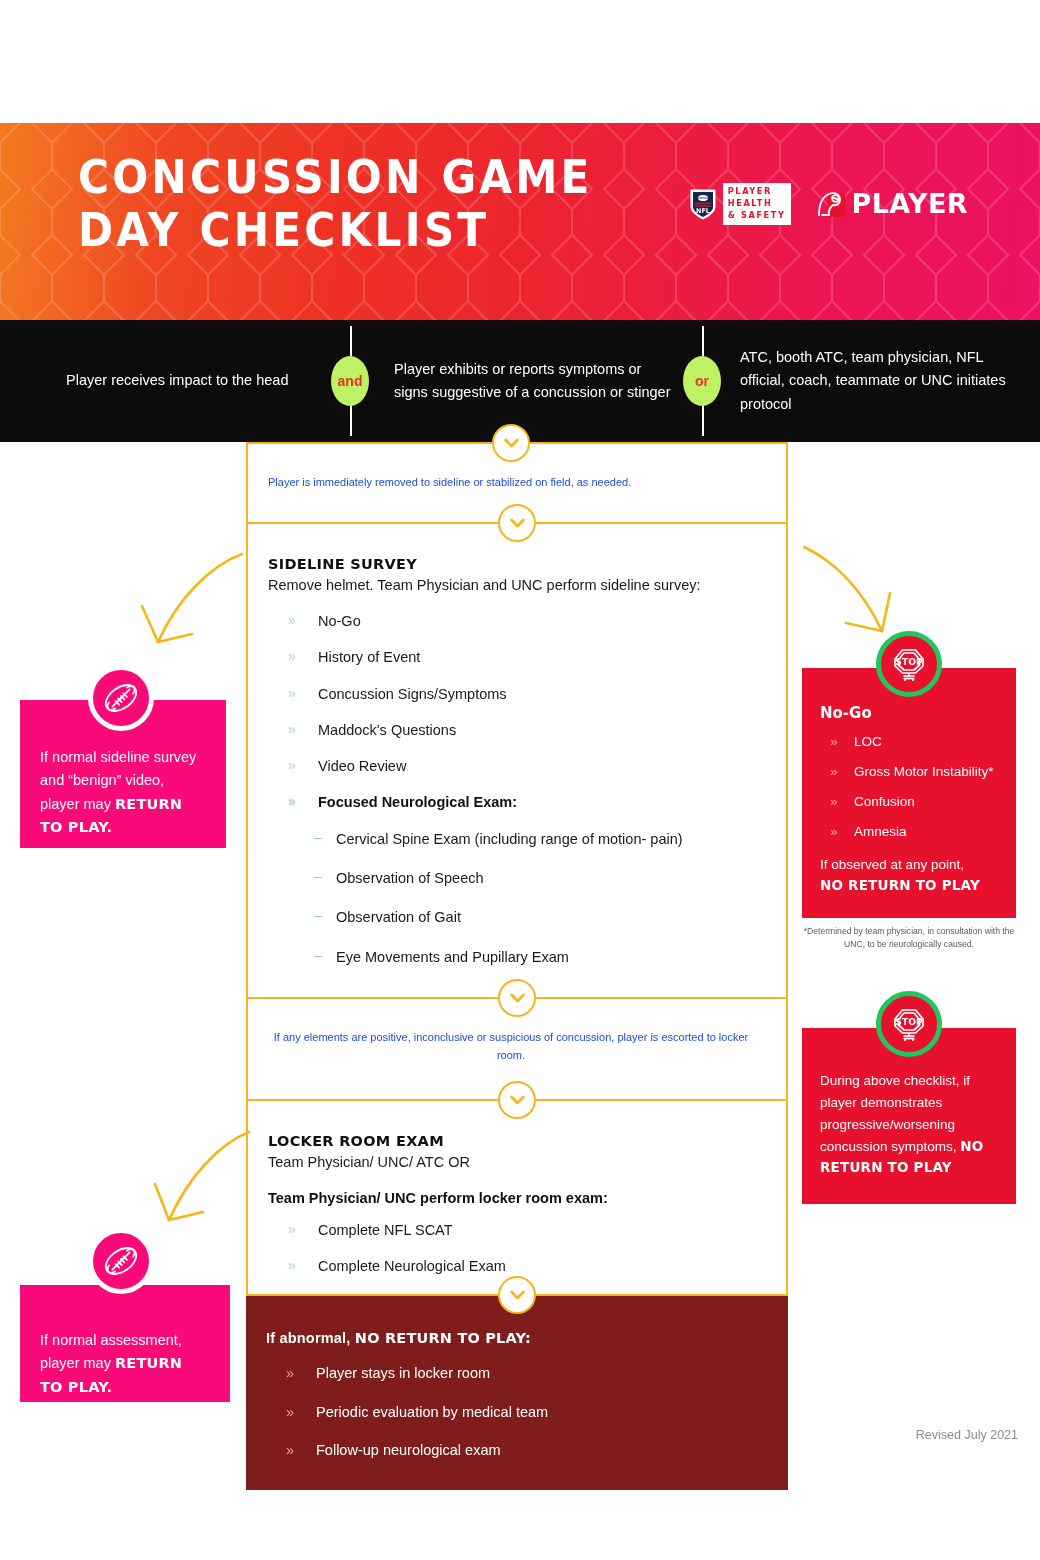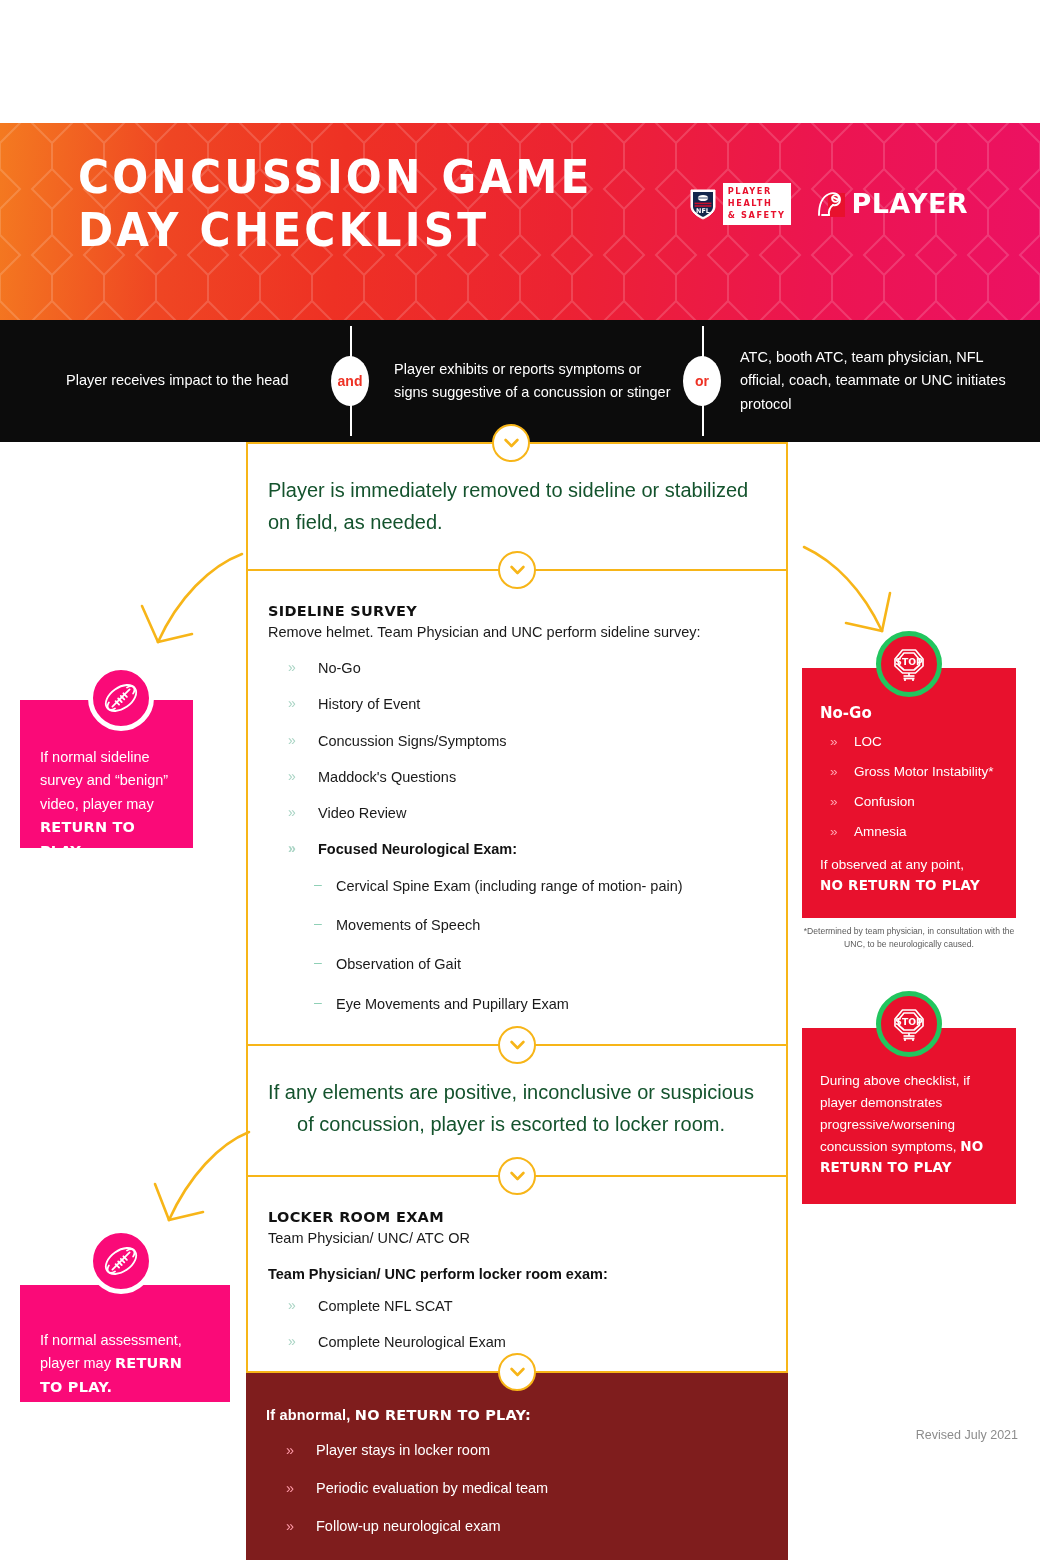--- a/index.html
+++ b/index.html
@@ -53,35 +53,35 @@
   }
   .tc1 { width:350px; padding-left:66px; padding-right:34px; }
   .tc2 { width:352px; padding-left:44px; padding-right:28px; }
   .tc3 { width:338px; padding-left:38px; padding-right:28px; }
   .trig-divider {
     position:absolute; top:6px; bottom:6px; width:2px; background:#fff;
   }
   .d1 { left:350px; } .d2 { left:702px; }
   .pill {
     position:absolute; top:50%; transform:translate(-50%,-50%);
-    width:38px; height:50px; border-radius:50%; background:#ffffff;
+    width:38px; height:50px; border-radius:50%; background:#bef264;
     display:flex; align-items:center; justify-content:center;
     color:#EE3124; font-size:14px; font-weight:600; z-index:3;
   }
   .p1 { left:350px; } .p2 { left:702px; }
 
   
   .flow { position:absolute; left:246px; top:442px; width:542px; }
   .fbox {
     position:relative; border:2px solid #F7B518; border-top:none;
     background:#fff;
   }
   .fbox.first { border-top:2px solid #F7B518; }
   .fbox-inner { padding:26px 22px 26px 20px; }
-  .flow-text { font-size:20px; color:#14532d; line-height:1.62; }
+  .flow-text { font-size:11px; color:#1d4ed8; line-height:1.62; }
   .flow-head {
     font-weight:800; font-size:14.5px; color:#111; letter-spacing:.3px;
     font-family:"DejaVu Sans", sans-serif; text-transform:uppercase;
   }
   .flow-sub { font-size:14.5px; color:#1a1a1a; line-height:1.6; }
   .flow-strong { font-weight:700; font-size:14.5px; color:#111; }
 
   ul.blist { list-style:none; margin:14px 0 0 0; }
   ul.blist > li {
     position:relative; padding-left:50px; margin-bottom:16px;
@@ -118,21 +118,21 @@
   .redflow ul { list-style:none; margin:17px 0 0 0; }
   .redflow ul li {
     position:relative; padding-left:50px; margin-bottom:18px; font-size:14.5px; line-height:1.4;
   }
   .redflow ul li .bmark { position:absolute; left:20px; top:0; color:#ff9aa8; }
 
   
   .pink-box {
     position:absolute; background:#FA0A78; color:#fff;
   }
-  .pb1 { left:20px; top:700px; width:173px; height:148px; }
+  .pb1 { left:20px; top:700px; width:206px; height:148px; }
   .pb2 { left:20px; top:1285px; width:210px; height:117px; }
   .pink-inner { padding:18px 20px 16px 20px; font-size:14.5px; line-height:1.62; }
   .pink-inner b { font-weight:800; font-family:"DejaVu Sans", sans-serif; letter-spacing:.2px; }
   .badge {
     position:absolute; border-radius:50%;
     display:flex; align-items:center; justify-content:center;
   }
   .badge-pink {
     width:66px; height:66px; background:#FA0A78; border:5px solid #fff;
   }
@@ -263,21 +263,21 @@
           <li><span class="bmark">»</span><span>No-Go</span></li>
           <li><span class="bmark">»</span><span>History of Event</span></li>
           <li><span class="bmark">»</span><span>Concussion Signs/Symptoms</span></li>
           <li><span class="bmark">»</span><span>Maddock's Questions</span></li>
           <li><span class="bmark">»</span><span>Video Review</span></li>
           <li class="bold-item"><span class="bmark">»</span><span>Focused Neurological Exam:</span></li>
         </ul>
 
         <ul class="sublist">
           <li><span class="smark">–</span><span>Cervical Spine Exam (including range of motion- pain)</span></li>
-          <li><span class="smark">–</span><span>Movements of Speech</span></li>
+          <li><span class="smark">–</span><span>Observation of Speech</span></li>
           <li><span class="smark">–</span><span>Observation of Gait</span></li>
           <li style="margin-bottom:2px;"><span class="smark">–</span><span>Eye Movements and Pupillary Exam</span></li>
         </ul>
       </div>
       <div class="chev" style="bottom:-20px;">
         <svg width="15" height="10" viewBox="0 0 15 10">
           <path d="M1.6 2 L7.5 8 L13.4 2" fill="none" stroke="#F7B518" stroke-width="2.6" stroke-linecap="round" stroke-linejoin="round"></path>
         </svg>
       </div>
     </div>

